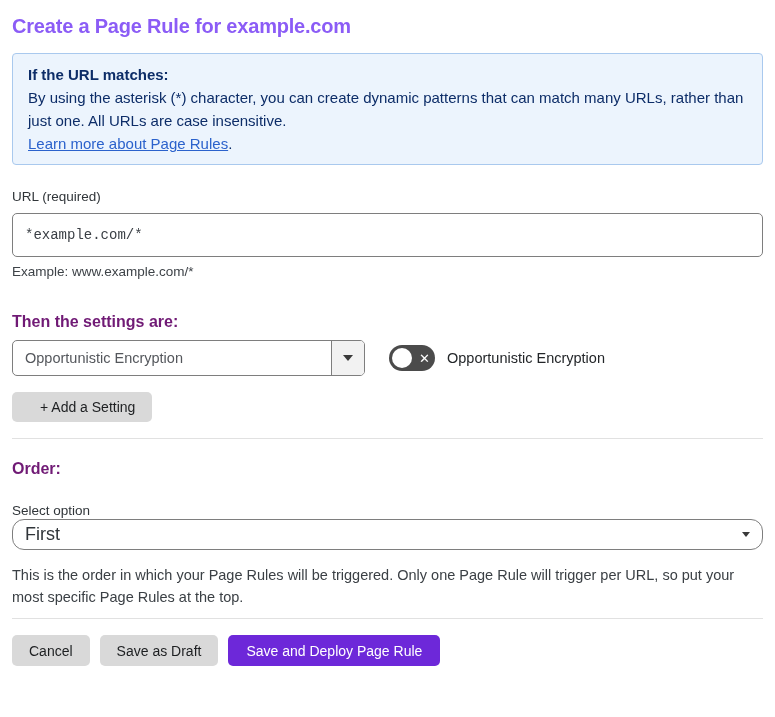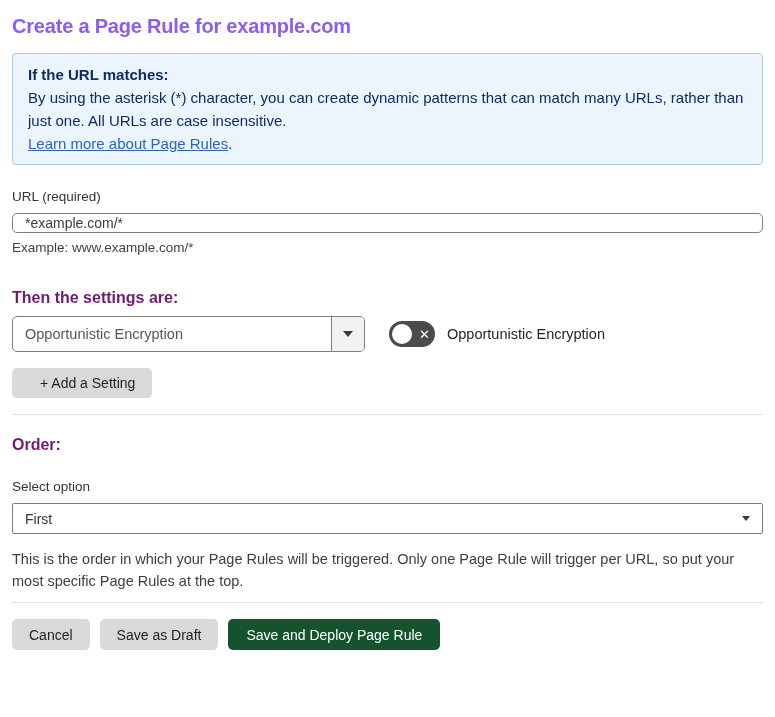--- a/index.html
+++ b/index.html
@@ -42,27 +42,27 @@
 
   .field-label {
     margin-top: 24px;
     font-size: 13.5px;
     color: #303539;
     line-height: 16px;
   }
   .url-input {
     margin-top: 8px;
     width: 751px;
-    height: 20px;
+    height: 44px;
     border: 1px solid #7e7e7e;
     border-radius: 5px;
     padding: 0 12px;
     font-size: 14px;
     color: #3a3f45;
-    font-family: Liberation Sans, sans-serif;
+    font-family: Liberation Mono, monospace;
     background: #fff;
     outline: none;
   }
   .hint {
     margin-top: 7px;
     font-size: 13.5px;
     color: #3e4348;
     line-height: 16px;
   }
 
@@ -153,47 +153,47 @@
   }
   .btn-add { margin-top: 16px; padding-left: 28px; }
 
   .divider {
     border: none;
     border-top: 1px solid #e1e1e1;
     margin: 16px 0 0;
   }
   .order-heading { margin-top: 20px; }
   .select-full {
-    margin-top: 8px;
+    margin-top: 0;
     width: 751px;
     height: 31px;
     border: 1px solid #7e7e7e;
-    border-radius: 2px;
+    border-radius: 12px;
     background: #fff;
     display: flex;
     align-items: center;
     justify-content: space-between;
     padding: 0 12px;
-    font-size: 14px;
+    font-size: 18px;
     color: #303539;
     cursor: pointer;
   }
   .order-hint {
     margin: 14px 0 0;
     font-size: 14.5px;
     color: #3b4045;
     line-height: 22px;
     max-width: 748px;
   }
   .divider-bottom { margin-top: 10px; }
 
   .actions { display: flex; gap: 10px; margin-top: 16px; }
   .btn-action { height: 31px; }
   .btn-primary {
-    background: #14532d;
+    background: #6d28d9;
     color: #ffffff;
     padding: 0 18px;
   }
 </style>
 </head>
 <body>
 
 <div class="container">
 
   <h1 class="page-title">Create a Page Rule for example.com</h1>

